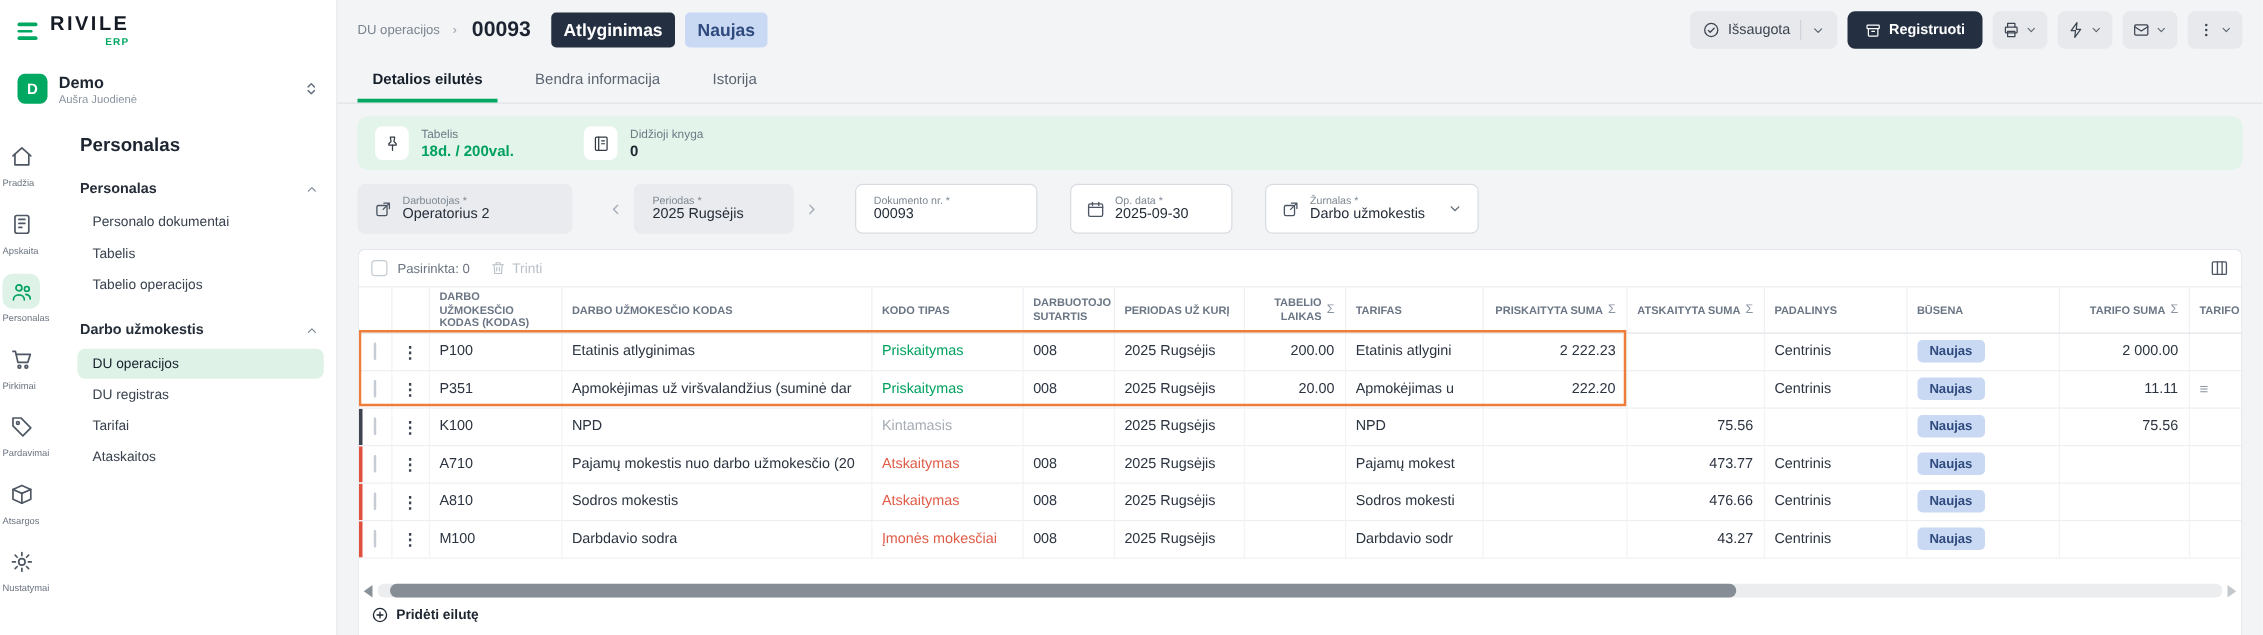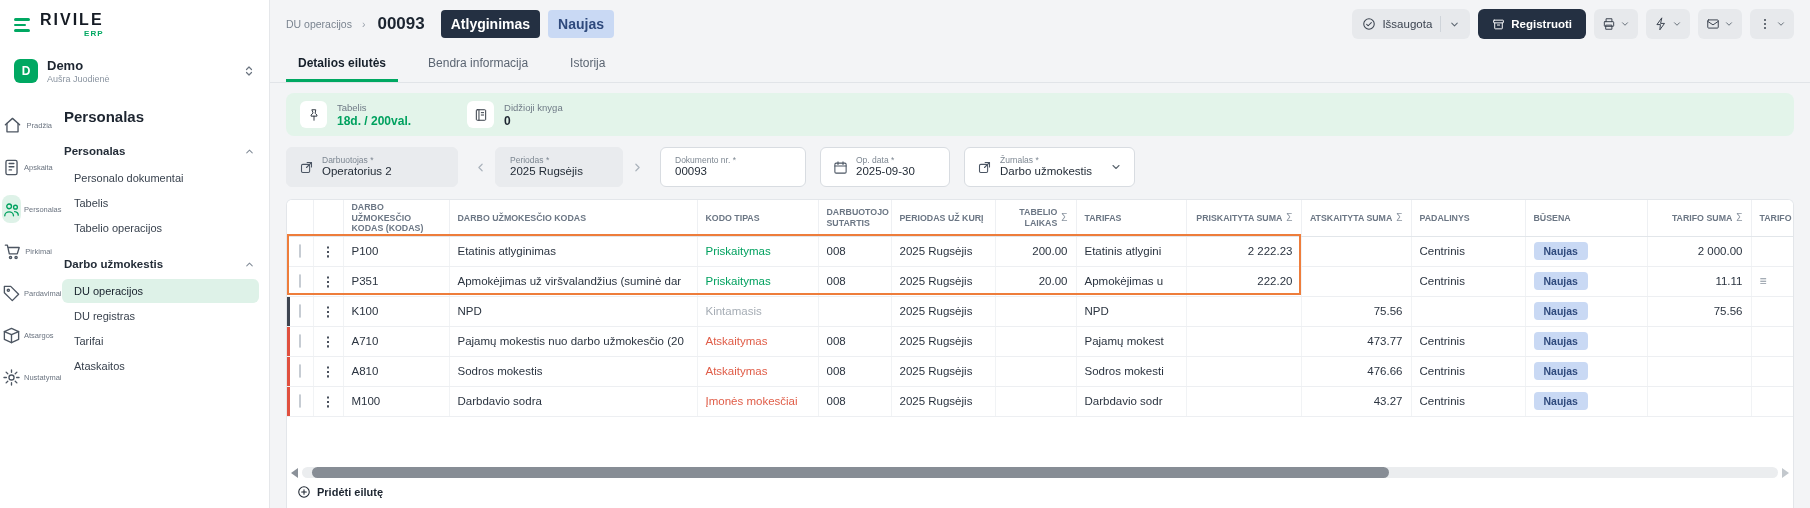--- a/index.html
+++ b/index.html
@@ -19,21 +19,21 @@
   .logo-erp { font-size: 8px; font-weight: 700; letter-spacing: 1px; color: #00a862; text-align: right; margin-top: 2px; }
   .company { display: flex; align-items: center; gap: 9px; padding: 8px 14px 10px; cursor: pointer; }
   .avatar { width: 24px; height: 24px; border-radius: 6px; background: #00a862; color: #fff;
     font-size: 12px; font-weight: 700; display: grid; place-items: center; }
   .company-names { flex: 1; min-width: 0; }
   .company-name { font-size: 13px; font-weight: 700; color: #1d2530; }
   .company-user { font-size: 9px; color: #8a94a0; margin-top: 1px; }
   .updown { color: #6b7480; }
   .sidebar-body { flex: 1; display: flex; min-height: 0; }
   .rail { width: 54px; display: flex; flex-direction: column; align-items: center; padding-top: 12px; gap: 4px; }
-  .rail-item { width: 50px; display: flex; flex-direction: row; align-items: center; gap: 3px;
+  .rail-item { width: 50px; display: flex; flex-direction: column; gap: 3px;
     padding: 5px 0; cursor: pointer; color: #4d5662; }
   .rail-item .ic-wrap { width: 30px; height: 28px; border-radius: 8px; display: grid; place-items: center; }
   .rail-item.active .ic-wrap { background: #def2e8; color: #00a15f; }
   .rail-item .rail-label { font-size: 7.5px; color: #6b7480; }
   .menu { flex: 1; padding: 4px 0; min-width: 0; }
   .menu-title { font-size: 15px; font-weight: 700; color: #1d2530; padding: 10px 14px 12px 10px; }
   .menu-section { display: flex; align-items: center; justify-content: space-between;
     padding: 8px 14px 8px 10px; font-size: 11.5px; font-weight: 700; color: #242d38; cursor: pointer; }
   .menu-section .chev { color: #828c98; }
   .menu-items { list-style: none; }
@@ -66,21 +66,21 @@
 
   .info-panel { margin: 10px 16px 0; background: #e3f4ea; border-radius: 8px; padding: 8px 14px;
     display: flex; gap: 56px; align-items: center; }
   .info-item { display: flex; align-items: center; gap: 10px; }
   .info-icon { width: 27px; height: 27px; background: #fff; border-radius: 6px; display: grid;
     place-items: center; color: #333a44; }
   .info-label { font-size: 9.5px; color: #6f7a86; }
   .info-value { font-size: 12px; font-weight: 600; color: #1d2530; margin-top: 1px; }
   .info-value.green { color: #00a15f; }
 
-  .form-row { display: flex; align-items: flex-start; gap: 14px; padding: 11px 16px 4px; }
+  .form-row { display: flex; align-items: flex-start; gap: 26px; padding: 11px 16px 4px; }
   .field { position: relative; border-radius: 6px; height: 40px; display: flex; align-items: center;
     gap: 8px; padding: 0 12px; cursor: pointer; background: #fff; border: 1px solid #d8dce1; }
   .field.gray { background: #e9ebee; border-color: #e9ebee; }
   .f-icon { color: #4b5563; display: grid; place-items: center; }
   .f-col { display: flex; flex-direction: column; line-height: 1.2; }
   .f-label { font-size: 8.5px; color: #7d8792; }
   .f-value { font-size: 11.5px; color: #242d38; font-weight: 500; white-space: nowrap; }
   .period-group { display: flex; align-items: center; gap: 6px; }
   .nav-chevron { background: none; border: none; color: #aab2bb; cursor: pointer; padding: 2px; display: grid; place-items: center; }
   .field .trail-chev { color: #5c6670; margin-left: 10px; }
@@ -451,20 +451,39 @@
         </div>
         <span class="trail-chev">
             <svg width="12" height="12" viewBox="0 0 24 24" fill="none" stroke="currentColor" stroke-width="2.2" stroke-linecap="round" stroke-linejoin="round">
               <path d="M6 9l6 6 6-6"></path>
             </svg>
           </span>
       </div>
     </div>
 
     <div class="table-card">
+      <div class="table-toolbar">
+        <span class="cb"></span>
+        <span class="sel-label">Pasirinkta: 0</span>
+        <span class="trinti">
+          <span>
+              <svg width="13" height="13" viewBox="0 0 24 24" fill="none" stroke="currentColor" stroke-width="1.7" stroke-linecap="round" stroke-linejoin="round">
+                <path d="M4 7h16M9 7V4h6v3M6 7l1 13h10l1-13M10 11v5M14 11v5"></path>
+              </svg>
+            </span>
+          <span>Trinti</span>
+        </span>
+        <span class="tb-spacer"></span>
+        <span class="columns-btn">
+            <svg width="15" height="15" viewBox="0 0 24 24" fill="none" stroke="currentColor" stroke-width="1.7" stroke-linecap="round" stroke-linejoin="round">
+              <rect x="3" y="4" width="18" height="16" rx="1.5"></rect>
+              <path d="M9.5 4v16M15.5 4v16"></path>
+            </svg>
+          </span>
+      </div>
 
       <div class="table-scroll">
         <table>
           <colgroup>
             <col style="width:26px">
               <col style="width:30px">
               <col style="width:106px">
               <col style="width:248px">
             <col style="width:121px">
               <col style="width:73px">

